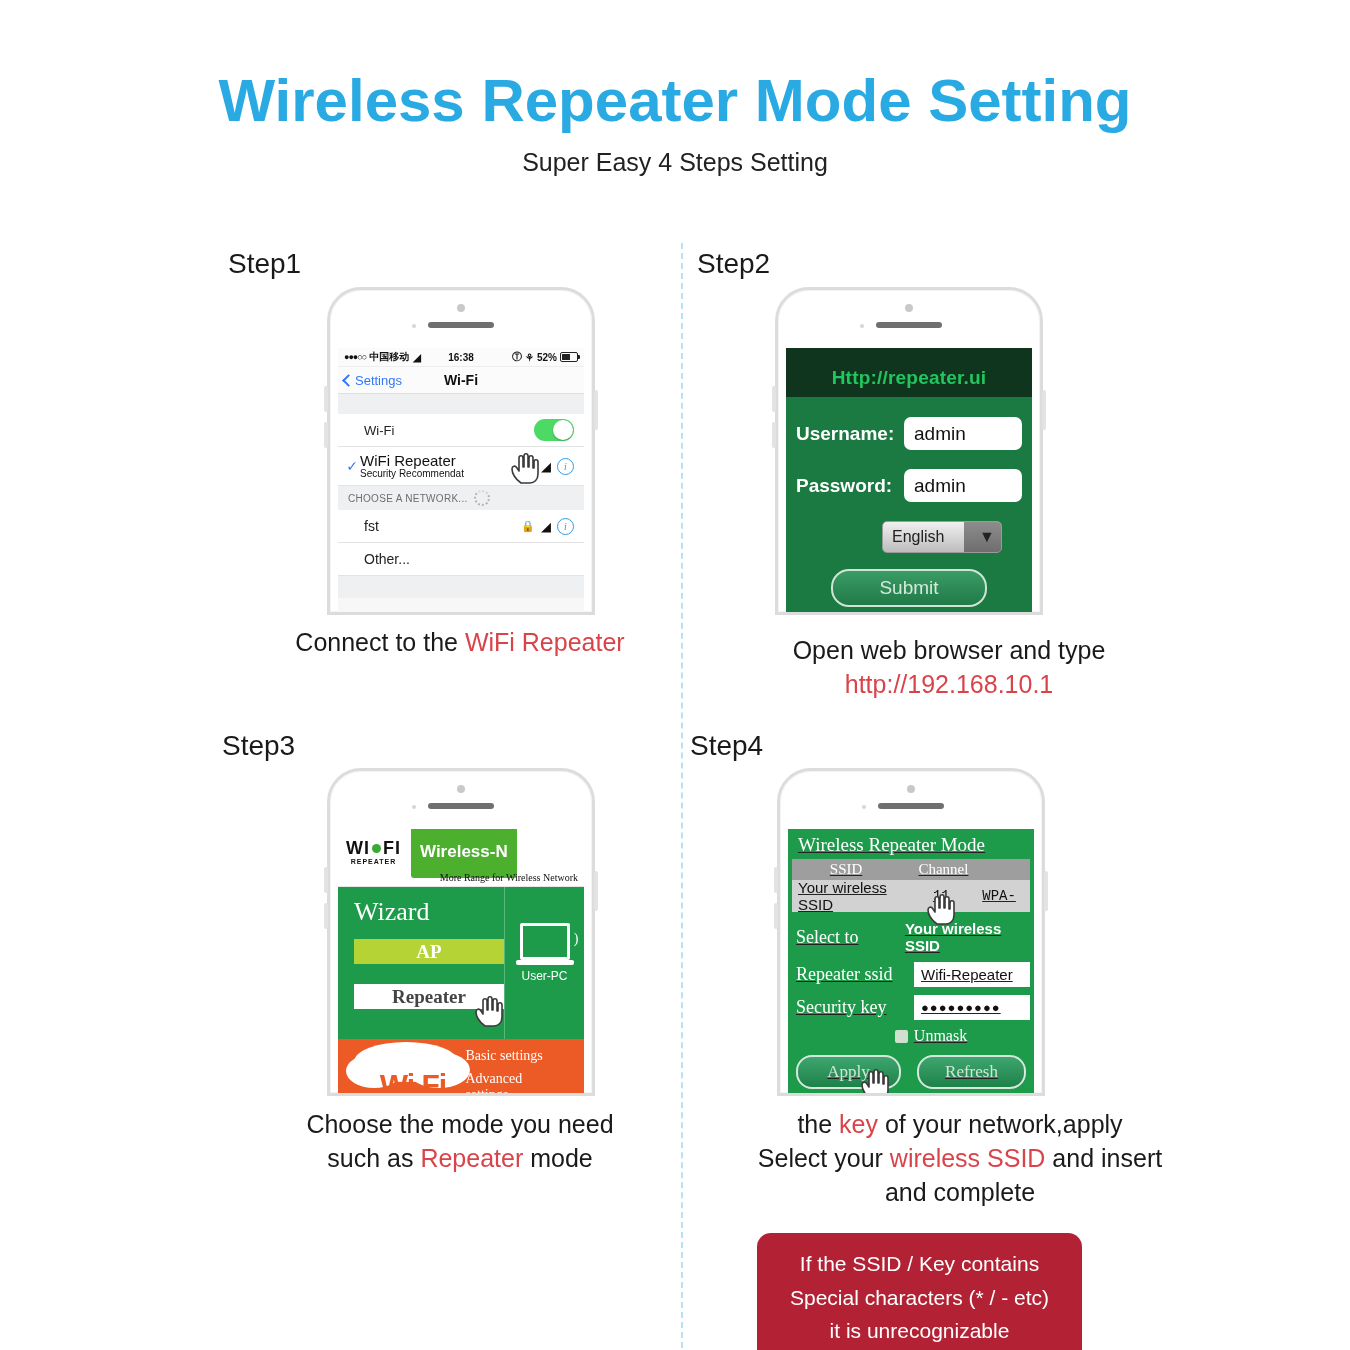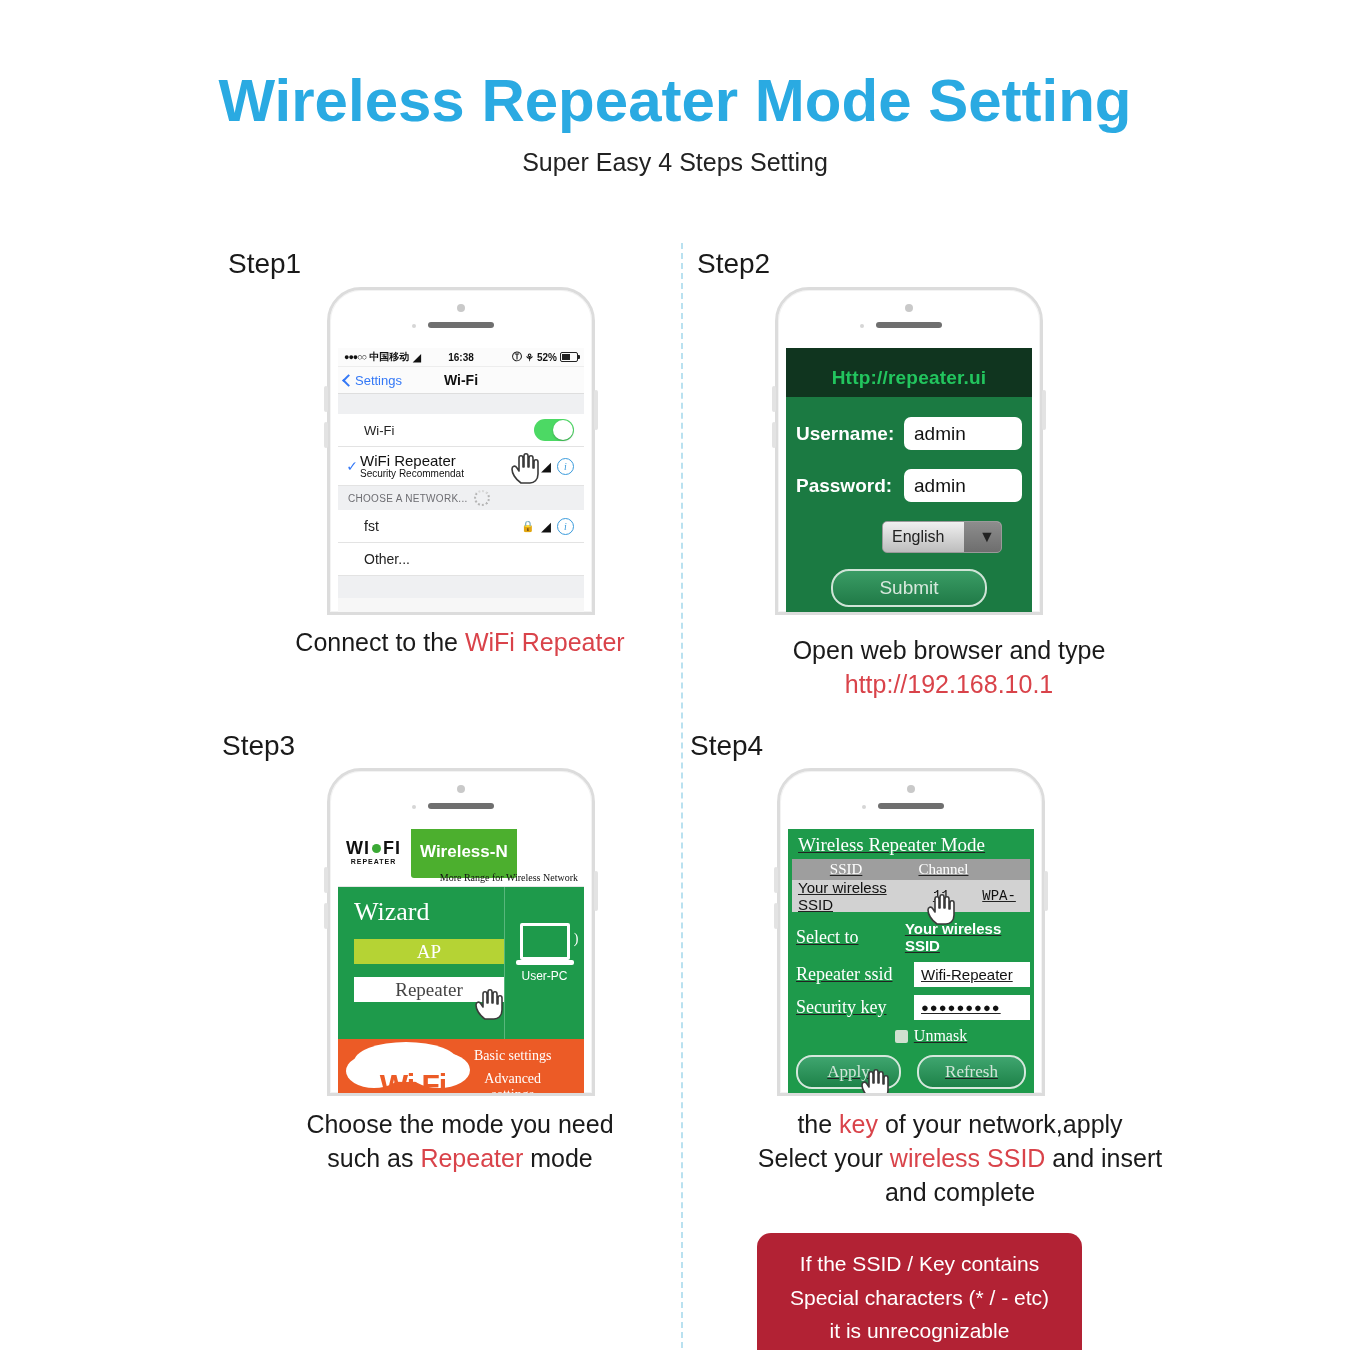--- a/index.html
+++ b/index.html
@@ -176,21 +176,21 @@
   }
   .wz-tag{
     font-size:10px;text-align:right;padding:0 6px 3px 0;color:#111;border-bottom:1px solid #e6e6e6;
     font-family:"Liberation Serif", serif;
   }
   .wz-green{background:#1e9a4b;display:flex;min-height:152px;position:relative;}
   .wz-left{flex:1.15;padding:10px 0 0 16px;position:relative;}
   .wz-title{color:#fff;font-size:26px;font-family:"Liberation Serif", serif;margin-bottom:12px;}
   .wz-btn{
     height:25px;width:150px;display:flex;align-items:center;justify-content:center;
-    font-size:19px;font-family:"Liberation Serif", serif;margin-bottom:13px;
+    font-size:19px;font-family:"Liberation Serif", serif;margin-bottom:20px;font-weight:bold;
   }
   .wz-btn.ap{background:#b5d334;color:#fff;}
   .wz-btn.rep{background:#fff;color:#444;}
   .wz-right{
     flex:.85;border-left:1px solid #58b77c;display:flex;flex-direction:column;
     align-items:center;justify-content:center;padding-bottom:20px;
   }
   .laptop{position:relative;width:58px;height:42px;}
   .laptop .lid{position:absolute;left:4px;top:0;width:44px;height:31px;border:3px solid #fff;border-radius:2px;}
   .laptop .base{position:absolute;left:0;bottom:0;width:58px;height:5px;background:#fff;border-radius:2px;}
@@ -203,21 +203,21 @@
   .wifi-cloud .cl{
     position:absolute;left:8px;top:0px;width:104px;height:40px;background:#fff;border-radius:50%;
   }
   .wifi-cloud .cl2{position:absolute;left:0px;top:12px;width:56px;height:34px;background:#fff;border-radius:50%;}
   .wifi-cloud .cl3{position:absolute;left:62px;top:10px;width:62px;height:36px;background:#fff;border-radius:50%;}
   .wifi-cloud .txt{
     position:absolute;left:4px;top:26px;width:126px;text-align:center;
     font-family:"Liberation Sans", sans-serif;font-weight:bold;font-size:30px;color:#ec5b26;
     letter-spacing:-1px;
   }
-  .wz-links{margin-left:auto;padding-right:24px;text-align:center;}
+  .wz-links{margin-left:auto;padding-right:24px;text-align:left;}
   .wz-links div{color:#fff;font-size:14px;font-family:"Liberation Serif", serif;margin:7px 0;}
 
   
   .rp{height:100%;background:#1e9a4b;font-family:"Liberation Serif", serif;padding:3px 4px 0 4px;box-sizing:border-box;text-decoration:underline;}
   .rp-title{color:#fff;font-size:19px;padding:2px 0 3px 6px;}
   .rp-thead{
     background:#9e9e9e;color:#fff;display:flex;font-size:15px;height:21px;align-items:center;
   }
   .rp-thead .c1{flex:1.5;text-align:center;}
   .rp-thead .c2{flex:1.2;text-align:center;}

